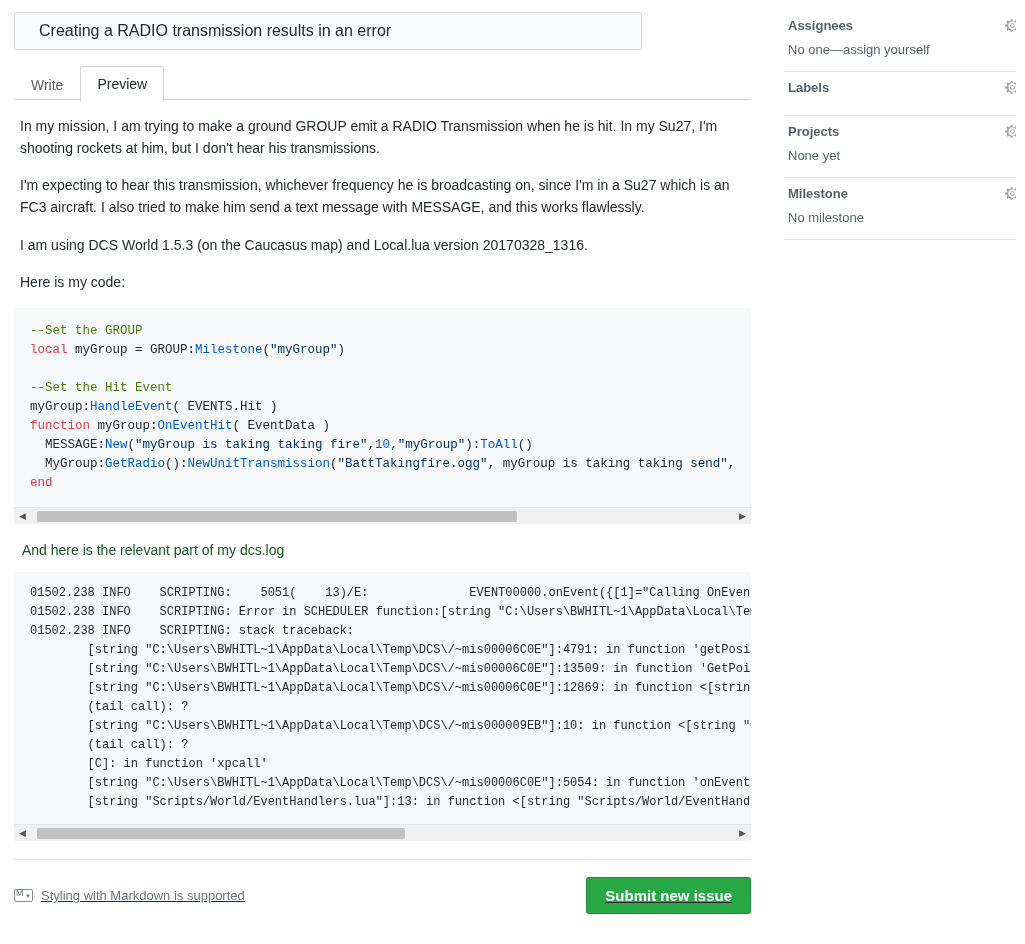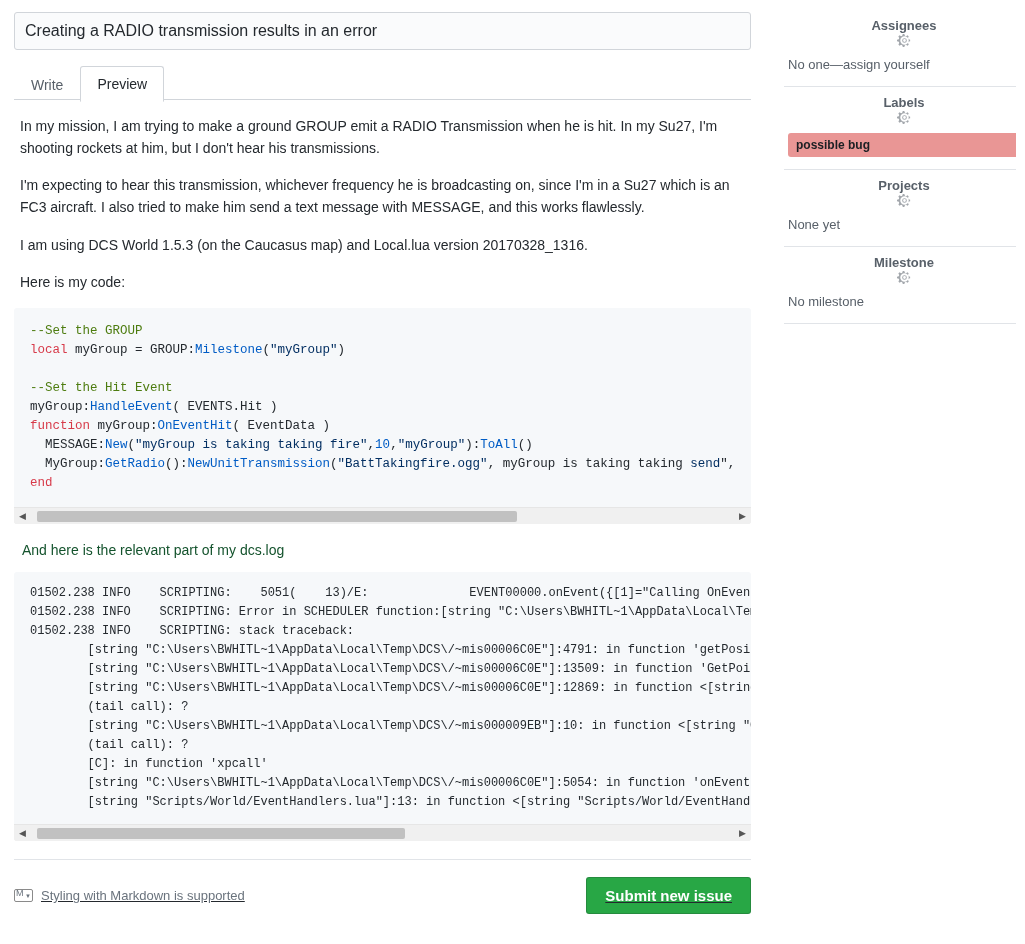--- a/index.html
+++ b/index.html
@@ -23,28 +23,28 @@
     align-items: flex-start;
   }
   .main-col {
     width: 768px;
     padding: 12px 0 0 14px;
     position: relative;
   }
 
   
   .title-input {
-    width: 737px;
+    width: 628px;
     height: 38px;
     border: 1px solid #d1d5da;
     border-radius: 3px;
     background: #fafbfc;
     font-size: 16px;
     color: #24292e;
-    padding: 6px 10px;
+    padding: 6px 24px;
     font-family: "Liberation Sans", sans-serif;
     outline: none;
   }
 
   
   .tabs {
     margin-top: 14px;
     display: flex;
     align-items: flex-end;
     border-bottom: 1px solid #d1d5da;
@@ -229,21 +229,20 @@
   }
   .side-section:first-child { padding-top: 6px; }
   .side-head {
     display: flex;
     align-items: center;
     justify-content: space-between;
     color: #586069;
     font-weight: bold;
     font-size: 13px;
     margin-bottom: 8px;
-    flex-direction: column;
   }
   .gear {
     width: 15px;
     height: 15px;
     opacity: 0.55;
     cursor: pointer;
   }
   .side-text {
     color: #586069;
     font-size: 13px;
@@ -357,21 +356,20 @@
     </div>
 
     <div class="side-section">
       <div class="side-head">
         <span>Labels</span>
         <svg class="gear" viewBox="0 0 16 16">
           <path fill="#586069" d="M8 5.5a2.5 2.5 0 1 0 0 5 2.5 2.5 0 0 0 0-5zm0 4a1.5 1.5 0 1 1 0-3 1.5 1.5 0 0 1 0 3z"></path>
           <path fill="#586069" d="M14 8.77v-1.6l-1.94-.64-.45-1.09.88-1.84-1.13-1.13-1.81.91-1.09-.45-.69-1.92h-1.6l-.63 1.94-1.11.45-1.84-.88-1.13 1.13.91 1.81-.45 1.09L0 7.23v1.59l1.94.64.45 1.09-.88 1.84 1.13 1.13 1.81-.91 1.09.45.69 1.92h1.59l.63-1.94 1.11-.45 1.84.88 1.13-1.13-.92-1.81.47-1.09L14 8.77zM8 12.5a4.5 4.5 0 1 1 0-9 4.5 4.5 0 0 1 0 9z"></path>
         </svg>
       </div>
-      <span class="label-chip">possible bug</span>
     </div>
 
     <div class="side-section">
       <div class="side-head">
         <span>Projects</span>
         <svg class="gear" viewBox="0 0 16 16">
           <path fill="#586069" d="M8 5.5a2.5 2.5 0 1 0 0 5 2.5 2.5 0 0 0 0-5zm0 4a1.5 1.5 0 1 1 0-3 1.5 1.5 0 0 1 0 3z"></path>
           <path fill="#586069" d="M14 8.77v-1.6l-1.94-.64-.45-1.09.88-1.84-1.13-1.13-1.81.91-1.09-.45-.69-1.92h-1.6l-.63 1.94-1.11.45-1.84-.88-1.13 1.13.91 1.81-.45 1.09L0 7.23v1.59l1.94.64.45 1.09-.88 1.84 1.13 1.13 1.81-.91 1.09.45.69 1.92h1.59l.63-1.94 1.11-.45 1.84.88 1.13-1.13-.92-1.81.47-1.09L14 8.77zM8 12.5a4.5 4.5 0 1 1 0-9 4.5 4.5 0 0 1 0 9z"></path>
         </svg>
       </div>

